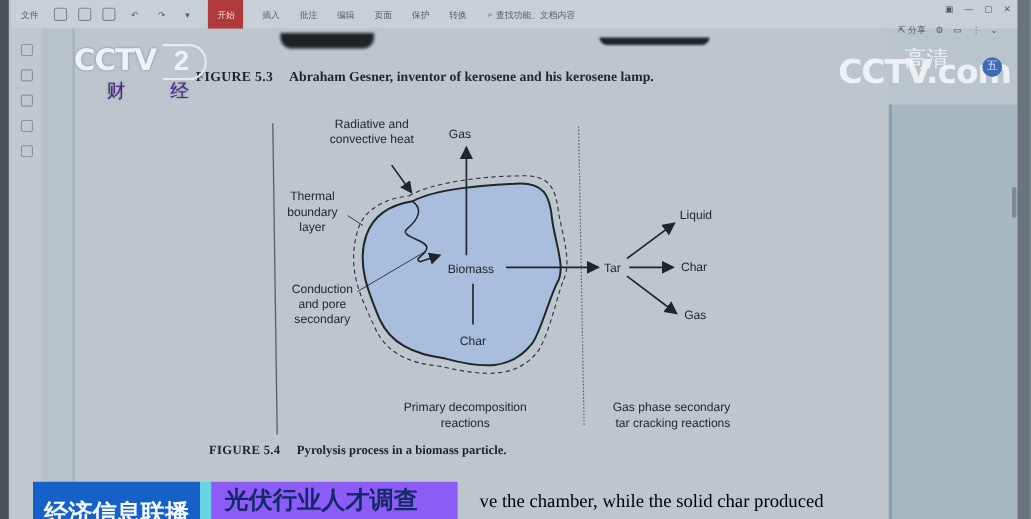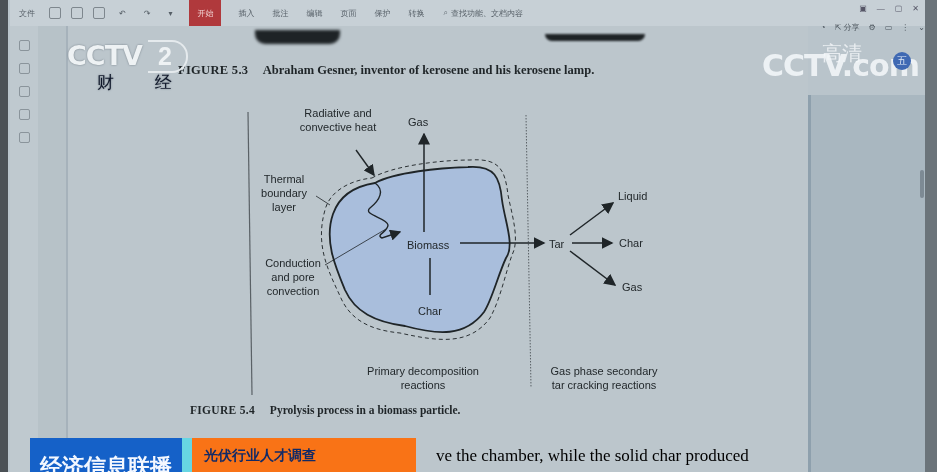--- a/index.html
+++ b/index.html
@@ -7,50 +7,50 @@
   .screen{position:absolute;left:8px;top:0;width:920px;height:472px;background:#b9c4cb;}
   .bezel-left{position:absolute;left:0;top:0;width:10px;height:472px;background:#4a5055;}
   .bezel-right{position:absolute;right:0;top:0;width:12px;height:472px;background:#6b747a;}
   
   .toolbar{position:absolute;left:10px;top:0;width:915px;height:26px;background:#c7d0d6;display:flex;align-items:center;font-size:8px;color:#555e66;}
   .tb-item{margin:16px 9px;white-space:nowrap;}
   .tb-icon{width:10px;height:10px;border:1px solid #7e878e;border-radius:2px;margin:0 5px;display:inline-block;}
   .tb-active{background:#b0393c;color:#f2d6d6;border-radius:8px;padding:15px 8px;margin:0 8px;}
   .tb-search{margin-left:10px;display:flex;align-items:center;gap:3px;}
   .tb-right{position:absolute;right:18px;top:4px;display:flex;gap:10px;align-items:center;font-size:8px;color:#556;}
-  .row2-right{position:absolute;right:12px;top:22px;display:flex;gap:9px;align-items:center;font-size:8px;color:#4d565e;}
+  .row2-right{position:absolute;right:30px;top:22px;display:flex;gap:9px;align-items:center;font-size:8px;color:#4d565e;}
   
   .rail{position:absolute;left:10px;top:26px;width:28px;height:446px;background:#bfc9cf;}
   .rail-icon{width:9px;height:9px;border:1px solid #8a949b;border-radius:2px;margin:10px auto 12px auto;}
   .rail2{position:absolute;left:38px;top:26px;width:28px;height:446px;background:#b7c2c8;border-right:2px solid #a6b2bb;}
   
   .page{position:absolute;left:68px;top:26px;width:740px;height:446px;background:#bcc6cc;}
   .sidebar-r{position:absolute;left:808px;top:95px;width:115px;height:377px;background:#a9b7c0;border-left:3px solid #8ea0ad;}
   .scroll-thumb{position:absolute;left:920px;top:170px;width:4px;height:28px;background:#7d8a94;border-radius:2px;}
   .fig-top-dark1{position:absolute;left:255px;top:30px;width:85px;height:14px;background:#1e2326;border-radius:0 0 10px 10px;filter:blur(1.5px);}
   .fig-top-dark2{position:absolute;left:545px;top:34px;width:100px;height:7px;background:#1e2326;border-radius:0 0 12px 12px;filter:blur(1px);}
   .caption{position:absolute;font-family:"Liberation Serif",serif;font-weight:bold;color:#1f2528;}
   .cap53{left:178px;top:63px;font-size:12.5px;}
   .cap54{left:190px;top:404px;font-size:11.5px;}
   .cap-label{letter-spacing:0.3px;margin-right:12px;}
   .body-text{position:absolute;left:436px;top:446px;font-family:"Liberation Serif",serif;font-size:17px;color:#000000;white-space:nowrap;}
   .diag-text{position:absolute;font-size:11px;color:#22282b;text-align:center;line-height:14px;}
   
   .cctv2{position:absolute;left:67px;top:40px;}
   .cctv-letters{font-family:"DejaVu Sans",sans-serif;font-weight:bold;font-size:27px;color:#eef2f4;letter-spacing:-1px;text-shadow:0 0 2px #6d7880;}
   .cctv-2{display:inline-block;margin-left:6px;font-size:25px;font-weight:bold;color:#eef2f4;border:2px solid #e5eaed;border-left:none;border-radius:0 16px 16px 0;padding:0 14px 0 10px;}
-  .cctv-sub{font-size:17px;color:#0f172a;letter-spacing:18px;margin-left:30px;margin-top:-2px;text-shadow:0 0 2px #6d7880;}
+  .cctv-sub{font-size:17px;color:#4c1d95;letter-spacing:18px;margin-left:30px;margin-top:-2px;text-shadow:0 0 2px #6d7880;}
   .cctvcom{position:absolute;left:762px;top:48px;font-family:"DejaVu Sans",sans-serif;font-weight:bold;font-size:30px;color:rgba(245,248,250,0.85);letter-spacing:-1px;}
   .gaoqing{position:absolute;left:822px;top:40px;font-size:20px;color:rgba(245,248,250,0.8);}
   .avatar{position:absolute;left:893px;top:52px;width:18px;height:18px;border-radius:50%;background:#3f69b3;color:#dfe8f5;font-size:10px;text-align:center;line-height:18px;}
   
   .l3{position:absolute;left:30px;top:438px;height:34px;display:flex;}
   .l3-a{background:#1561c8;color:#f4f8ff;font-size:22px;font-weight:bold;padding:12px 10px;line-height:34px;width:132px;}
   .l3-sep{width:10px;background:#67d6e2;}
-  .l3-b{background:#f97316;color:#122a66;font-size:14px;font-weight:bold;padding:0 12px;line-height:34px;width:200px;}
+  .l3-b{background:#8b5cf6;color:#122a66;font-size:22px;font-weight:bold;padding:0 12px;line-height:34px;width:200px;}
 </style>
 </head>
 <body>
 
 <div class="bezel-left"></div>
 <div class="screen"></div>
 
 <div class="toolbar">
   <span class="tb-item">文件</span>
   <span class="tb-icon"></span>
@@ -124,30 +124,30 @@
   <line x1="424" y1="232" x2="424" y2="134" stroke="#1f2528" stroke-width="1.5" marker-end="url(#ah)"></line>
   <line x1="430" y1="258" x2="430" y2="295" stroke="#1f2528" stroke-width="1.5"></line>
   <line x1="460" y1="243" x2="544" y2="243" stroke="#1f2528" stroke-width="1.5" marker-end="url(#ah)"></line>
   <line x1="570" y1="235" x2="613" y2="203" stroke="#1f2528" stroke-width="1.5" marker-end="url(#ah)"></line>
   <line x1="572" y1="243" x2="612" y2="243" stroke="#1f2528" stroke-width="1.5" marker-end="url(#ah)"></line>
   <line x1="570" y1="251" x2="615" y2="285" stroke="#1f2528" stroke-width="1.5" marker-end="url(#ah)"></line>
 </svg>
 
 <div class="diag-text" style="left:298px;top:106px;width:80px">Radiative and convective heat</div>
 <div class="diag-text" style="left:256px;top:172px;width:56px">Thermal boundary layer</div>
-<div class="diag-text" style="left:258px;top:256px;width:70px">Conduction and pore convection</div>
+<div class="diag-text" style="left:258px;top:256px;width:70px">Conduction and pore secondary</div>
 <div class="diag-text" style="left:408px;top:115px">Gas</div>
 <div class="diag-text" style="left:407px;top:238px">Biomass</div>
 <div class="diag-text" style="left:418px;top:304px">Char</div>
 <div class="diag-text" style="left:549px;top:237px">Tar</div>
 <div class="diag-text" style="left:618px;top:189px">Liquid</div>
 <div class="diag-text" style="left:619px;top:236px">Char</div>
 <div class="diag-text" style="left:622px;top:280px">Gas</div>
 <div class="diag-text" style="left:358px;top:364px;width:130px">Primary decomposition reactions</div>
-<div class="diag-text" style="left:544px;top:364px;width:120px;text-align:center">Gas phase secondary tar cracking reactions</div>
+<div class="diag-text" style="left:544px;top:364px;width:120px;text-align:right">Gas phase secondary tar cracking reactions</div>
 
 <div class="caption cap54">
   <span class="cap-label">FIGURE 5.4</span>
   <span>Pyrolysis process in a biomass particle.</span>
 </div>
 <div class="body-text">ve the chamber, while the solid char produced</div>
 
 <div class="cctv2">
   <div><span class="cctv-letters">CCTV</span><span class="cctv-2">2</span></div>
   <div class="cctv-sub">财 经</div>

